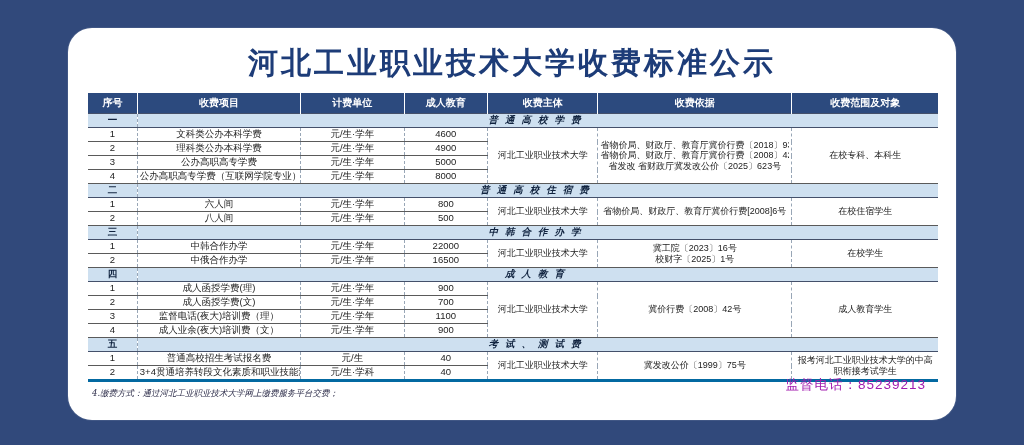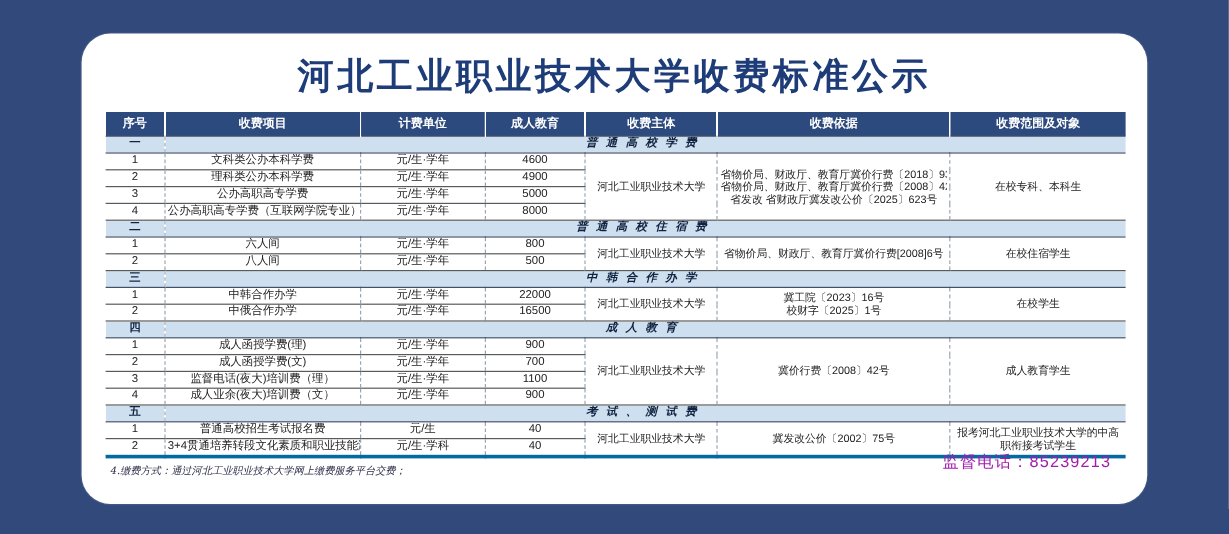--- a/index.html
+++ b/index.html
@@ -198,21 +198,21 @@
             <td class="sec-idx">五</td>
             <td class="sec-title" colspan="6">考试、测试费</td>
           </tr>
           <tr class="data-row">
             <td class="c-no">1</td>
             <td class="c-item">普通高校招生考试报名费</td>
             <td class="c-unit">元/生</td>
             <td class="c-std">40</td>
             <td class="c-merge" rowspan="2">河北工业职业技术大学</td>
             <td class="c-merge c-basis" rowspan="2">
-              <div>冀发改公价〔2002〕75号</div>
+              <div>冀发改公价〔1999〕75号</div>
             </td>
             <td class="c-merge" rowspan="2">报考河北工业职业技术大学的中高职衔接考试学生</td>
           </tr>
           <tr class="data-row">
             <td class="c-no">2</td>
             <td class="c-item">3+4贯通培养转段文化素质和职业技能测试考试</td>
             <td class="c-unit">元/生·学科</td>
             <td class="c-std">40</td>
           </tr>
         </tbody>

